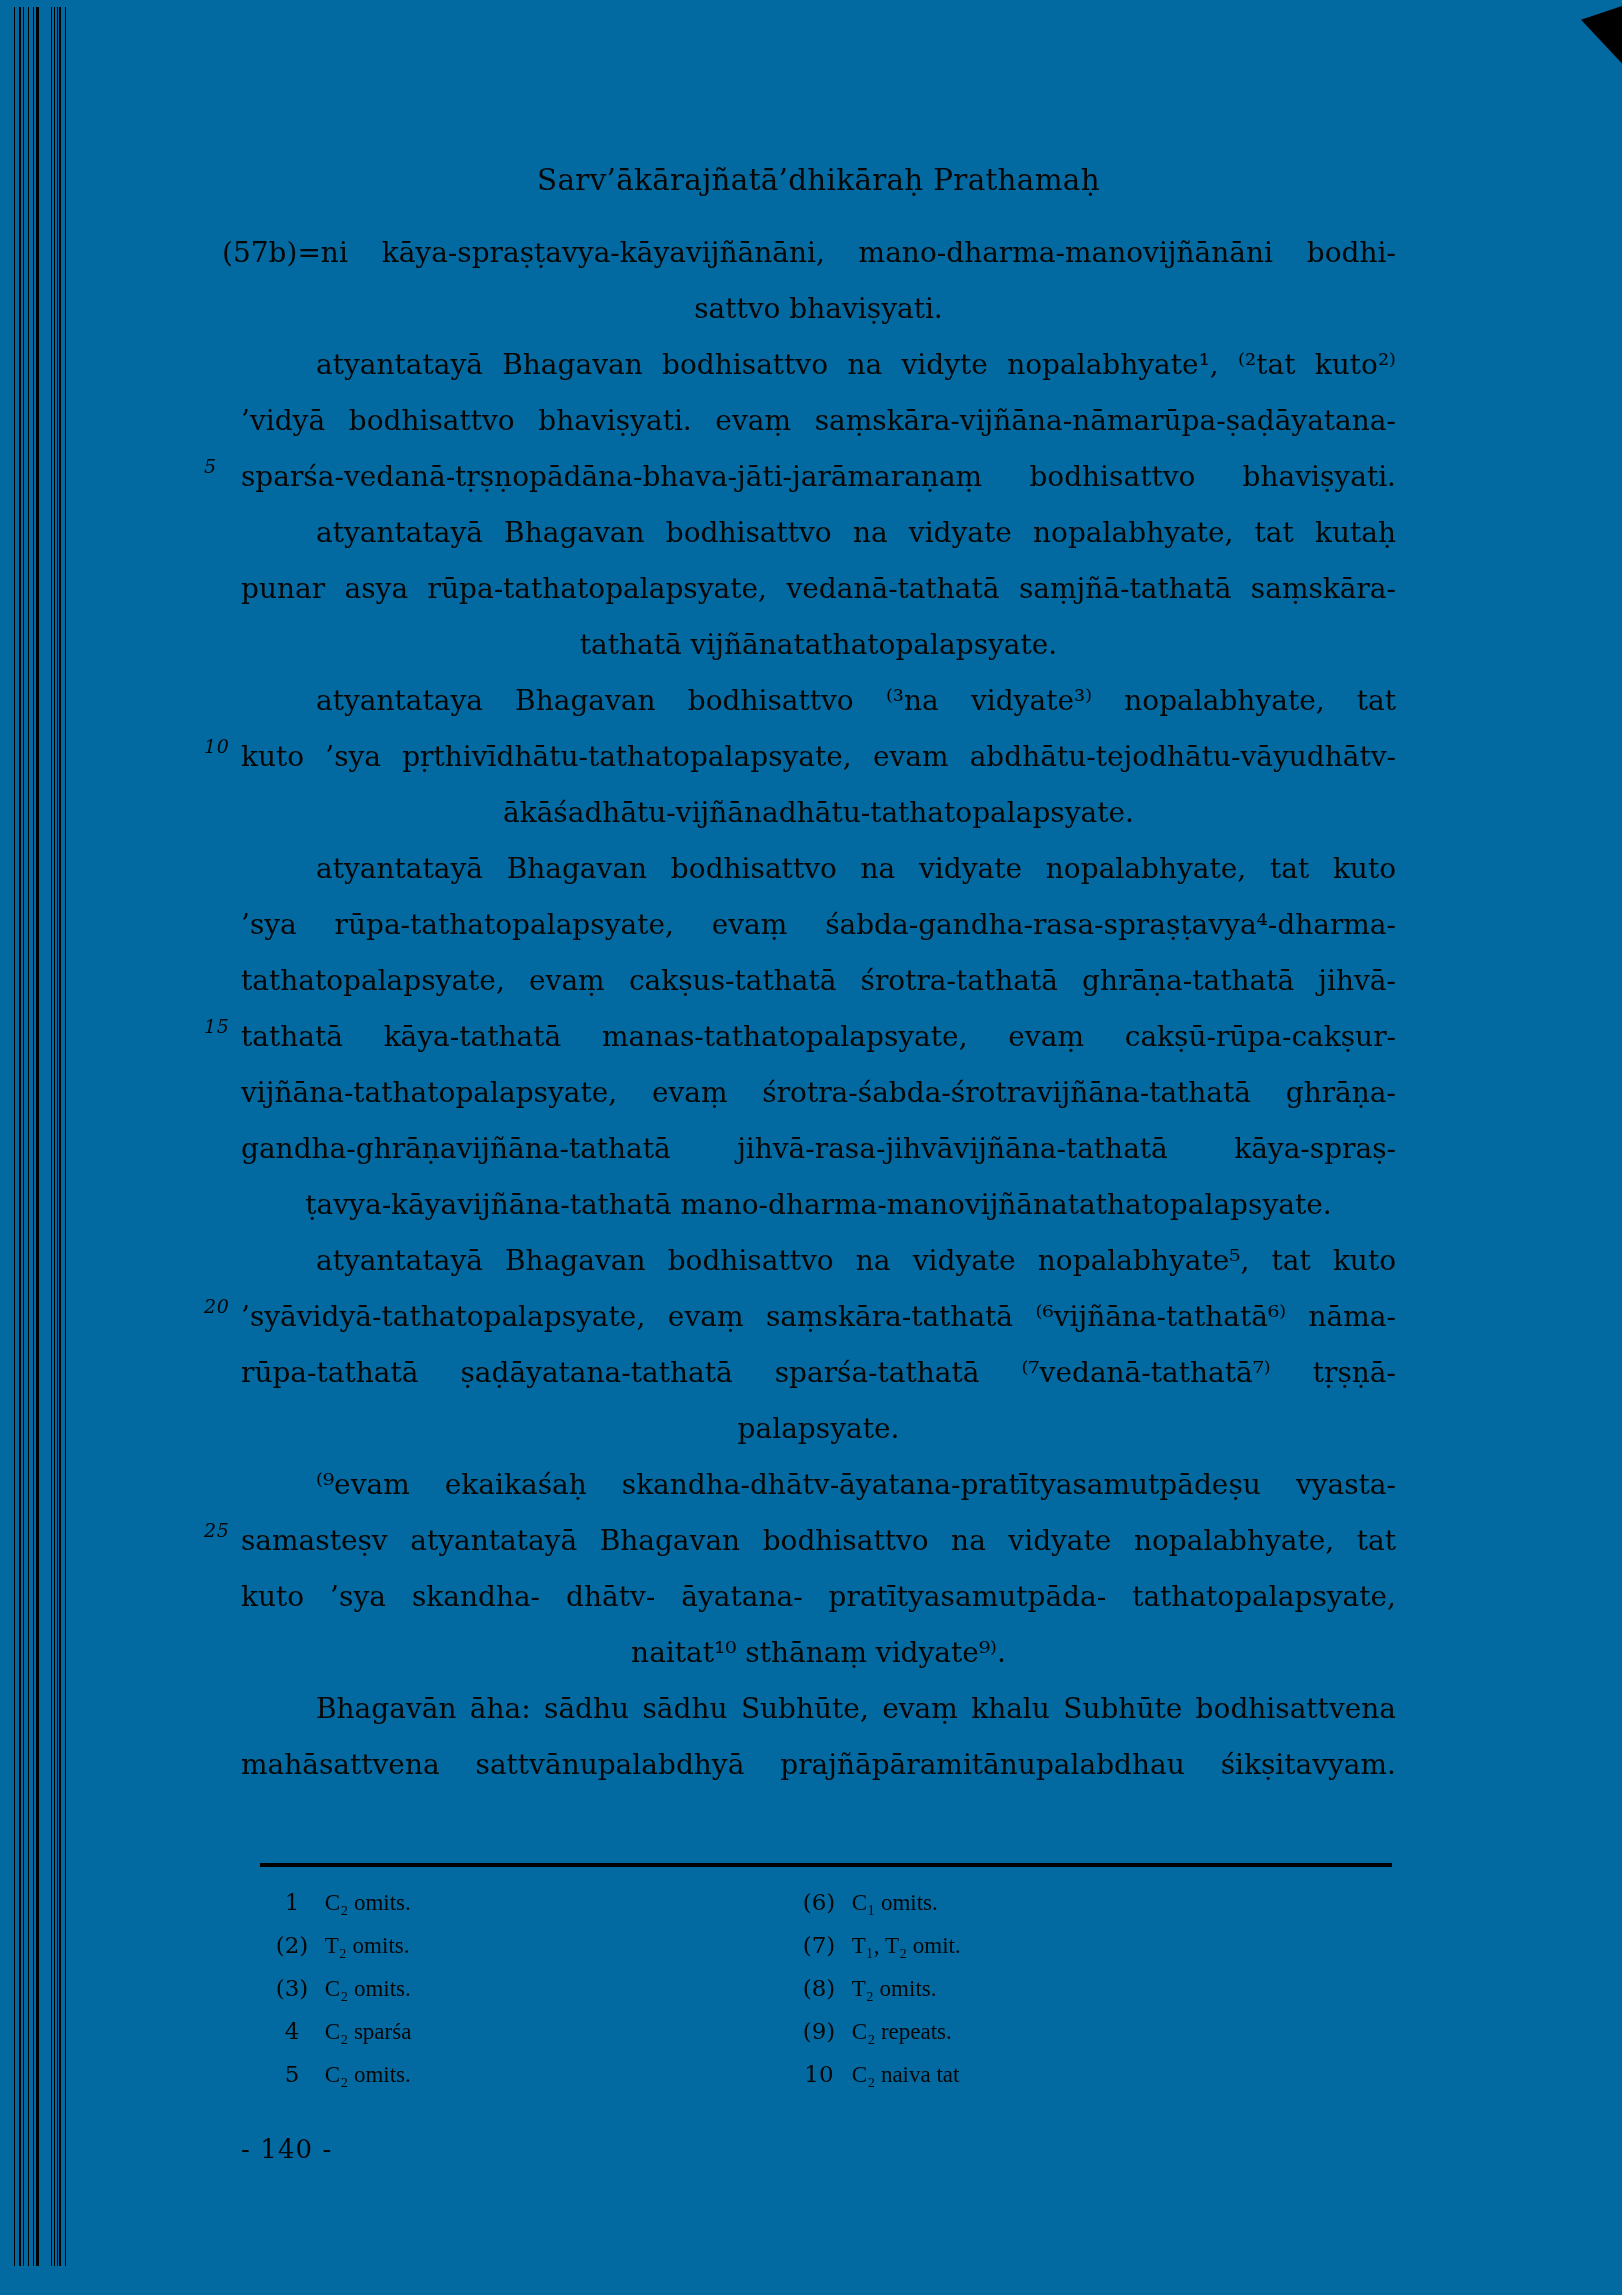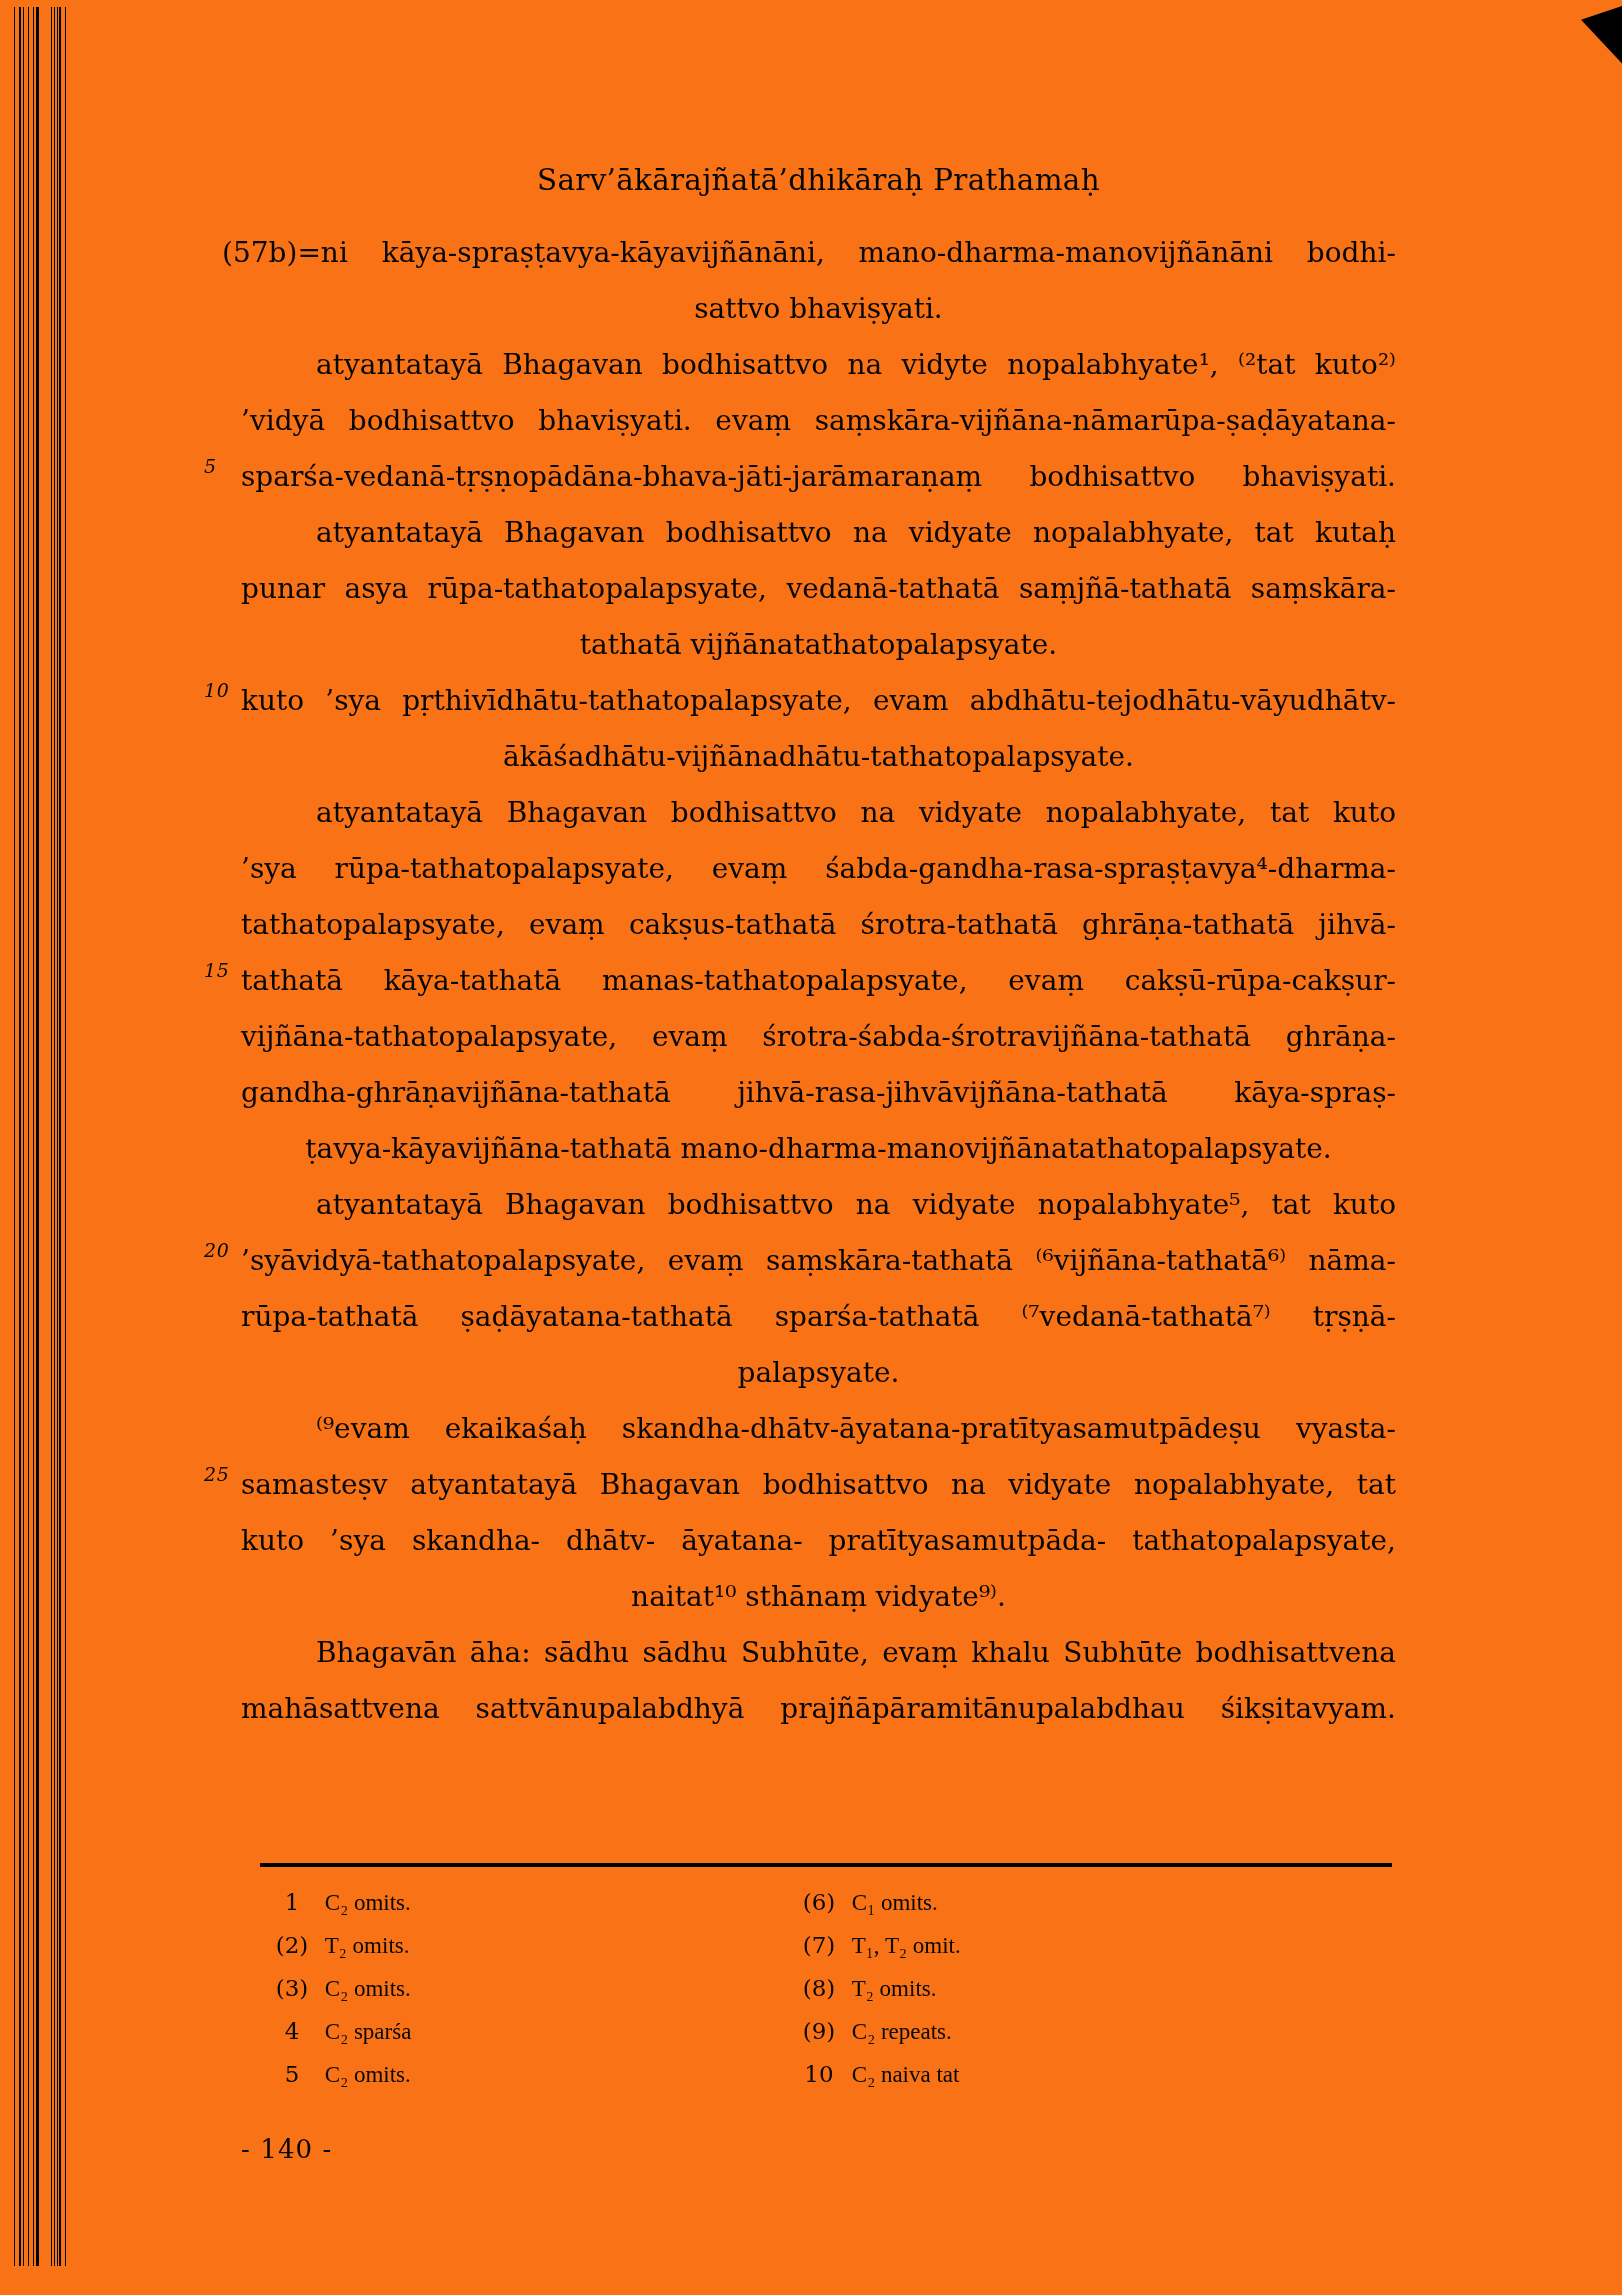--- a/index.html
+++ b/index.html
@@ -1,19 +1,19 @@
 <!DOCTYPE html>
 <html style="font-size:9px"><head>
 <meta charset="utf-8">
 <style>
   html,body{margin:0;padding:0;background:#e8e8e8;}
   .page{
     position:relative;
     width:1623px;height:2295px;
-    background:#f97316;
+    background:#0369a1;
     overflow:hidden;
     font-family:"DejaVu Serif","Liberation Serif",serif;
     color:#070707;
   }
   
   .scan-band{
     position:absolute;left:13.6px;top:6.8px;width:53px;height:2259px;
     background:
       repeating-linear-gradient(90deg,
         #000 0 1.1px, transparent 1.1px 5.1px,
@@ -79,20 +79,21 @@
 
   <div class="bodytext" id="body-lines">
       <div class="line j hang"><span>(57b)=ni kāya-spraṣṭavya-kāyavijñānāni, mano-dharma-manovijñānāni bodhi-</span></div>
       <div class="line"><span>sattvo bhaviṣyati.</span></div>
       <div class="line j ind"><span>atyantatayā Bhagavan bodhisattvo na vidyte nopalabhyate¹, ⁽²tat kuto²⁾</span></div>
       <div class="line j"><span>’vidyā bodhisattvo bhaviṣyati. evaṃ saṃskāra-vijñāna-nāmarūpa-ṣaḍāyatana-</span></div>
       <div class="line j"><span class="mnum">5</span><span>sparśa-vedanā-tṛṣṇopādāna-bhava-jāti-jarāmaraṇaṃ bodhisattvo bhaviṣyati.</span></div>
       <div class="line j ind"><span>atyantatayā Bhagavan bodhisattvo na vidyate nopalabhyate, tat kutaḥ</span></div>
       <div class="line j"><span>punar asya rūpa-tathatopalapsyate, vedanā-tathatā saṃjñā-tathatā saṃskāra-</span></div>
       <div class="line"><span>tathatā vijñānatathatopalapsyate.</span></div>
+      <div class="line j ind"><span>atyantataya Bhagavan bodhisattvo ⁽³na vidyate³⁾ nopalabhyate, tat</span></div>
       <div class="line j"><span class="mnum">10</span><span>kuto ’sya pṛthivīdhātu-tathatopalapsyate, evam abdhātu-tejodhātu-vāyudhātv-</span></div>
       <div class="line"><span>ākāśadhātu-vijñānadhātu-tathatopalapsyate.</span></div>
       <div class="line j ind"><span>atyantatayā Bhagavan bodhisattvo na vidyate nopalabhyate, tat kuto</span></div>
       <div class="line j"><span>’sya rūpa-tathatopalapsyate, evaṃ śabda-gandha-rasa-spraṣṭavya⁴-dharma-</span></div>
       <div class="line j"><span>tathatopalapsyate, evaṃ cakṣus-tathatā śrotra-tathatā ghrāṇa-tathatā jihvā-</span></div>
       <div class="line j"><span class="mnum">15</span><span>tathatā kāya-tathatā manas-tathatopalapsyate, evaṃ cakṣū-rūpa-cakṣur-</span></div>
       <div class="line j"><span>vijñāna-tathatopalapsyate, evaṃ śrotra-śabda-śrotravijñāna-tathatā ghrāṇa-</span></div>
       <div class="line j"><span>gandha-ghrāṇavijñāna-tathatā jihvā-rasa-jihvāvijñāna-tathatā kāya-spraṣ-</span></div>
       <div class="line"><span>ṭavya-kāyavijñāna-tathatā mano-dharma-manovijñānatathatopalapsyate.</span></div>
       <div class="line j ind"><span>atyantatayā Bhagavan bodhisattvo na vidyate nopalabhyate⁵, tat kuto</span></div>

